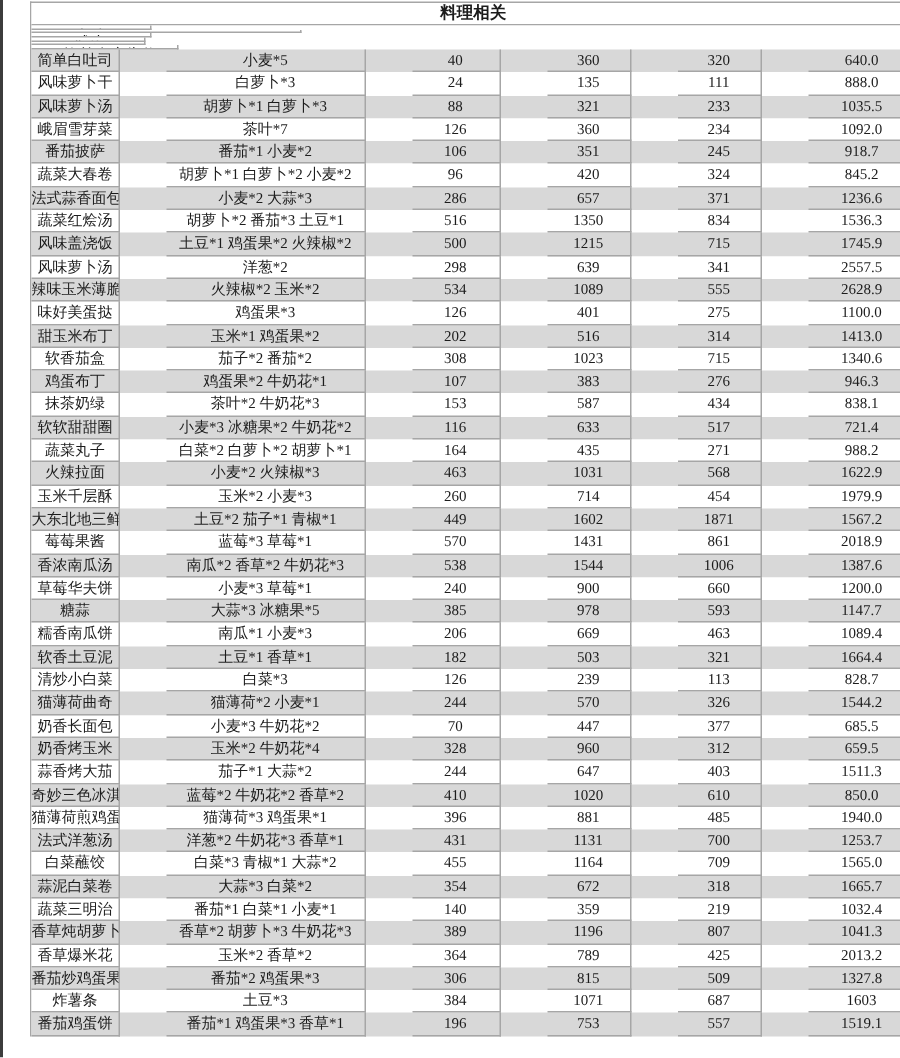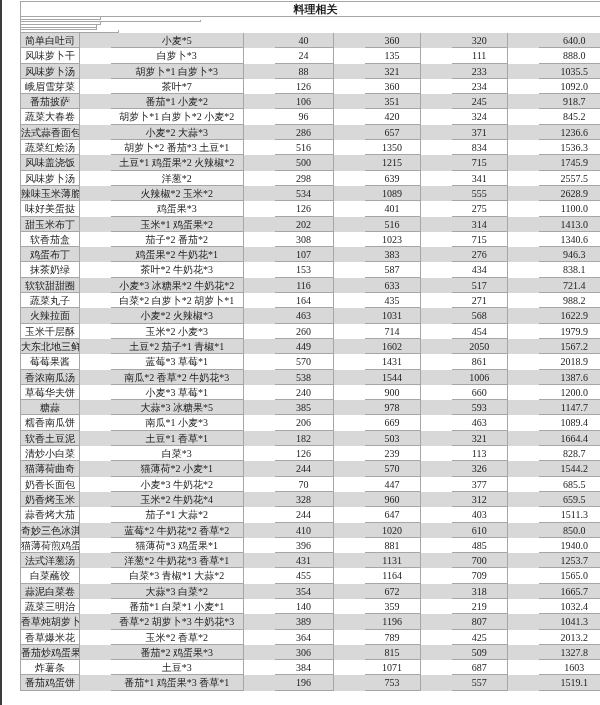--- a/index.html
+++ b/index.html
@@ -267,21 +267,21 @@
     <div class="cell c3">714</div>
     <div class="cell c4">454</div>
     <div class="cell c5">1979.9</div>
   </div>
 
   <div class="row">
     <div class="cell c0">大东北地三鲜</div>
     <div class="cell c1">土豆*2 茄子*1 青椒*1</div>
     <div class="cell c2">449</div>
     <div class="cell c3">1602</div>
-    <div class="cell c4">2050</div>
+    <div class="cell c4">1871</div>
     <div class="cell c5">1567.2</div>
   </div>
 
   <div class="row">
     <div class="cell c0">莓莓果酱</div>
     <div class="cell c1">蓝莓*3 草莓*1</div>
     <div class="cell c2">570</div>
     <div class="cell c3">1431</div>
     <div class="cell c4">861</div>
     <div class="cell c5">2018.9</div>

